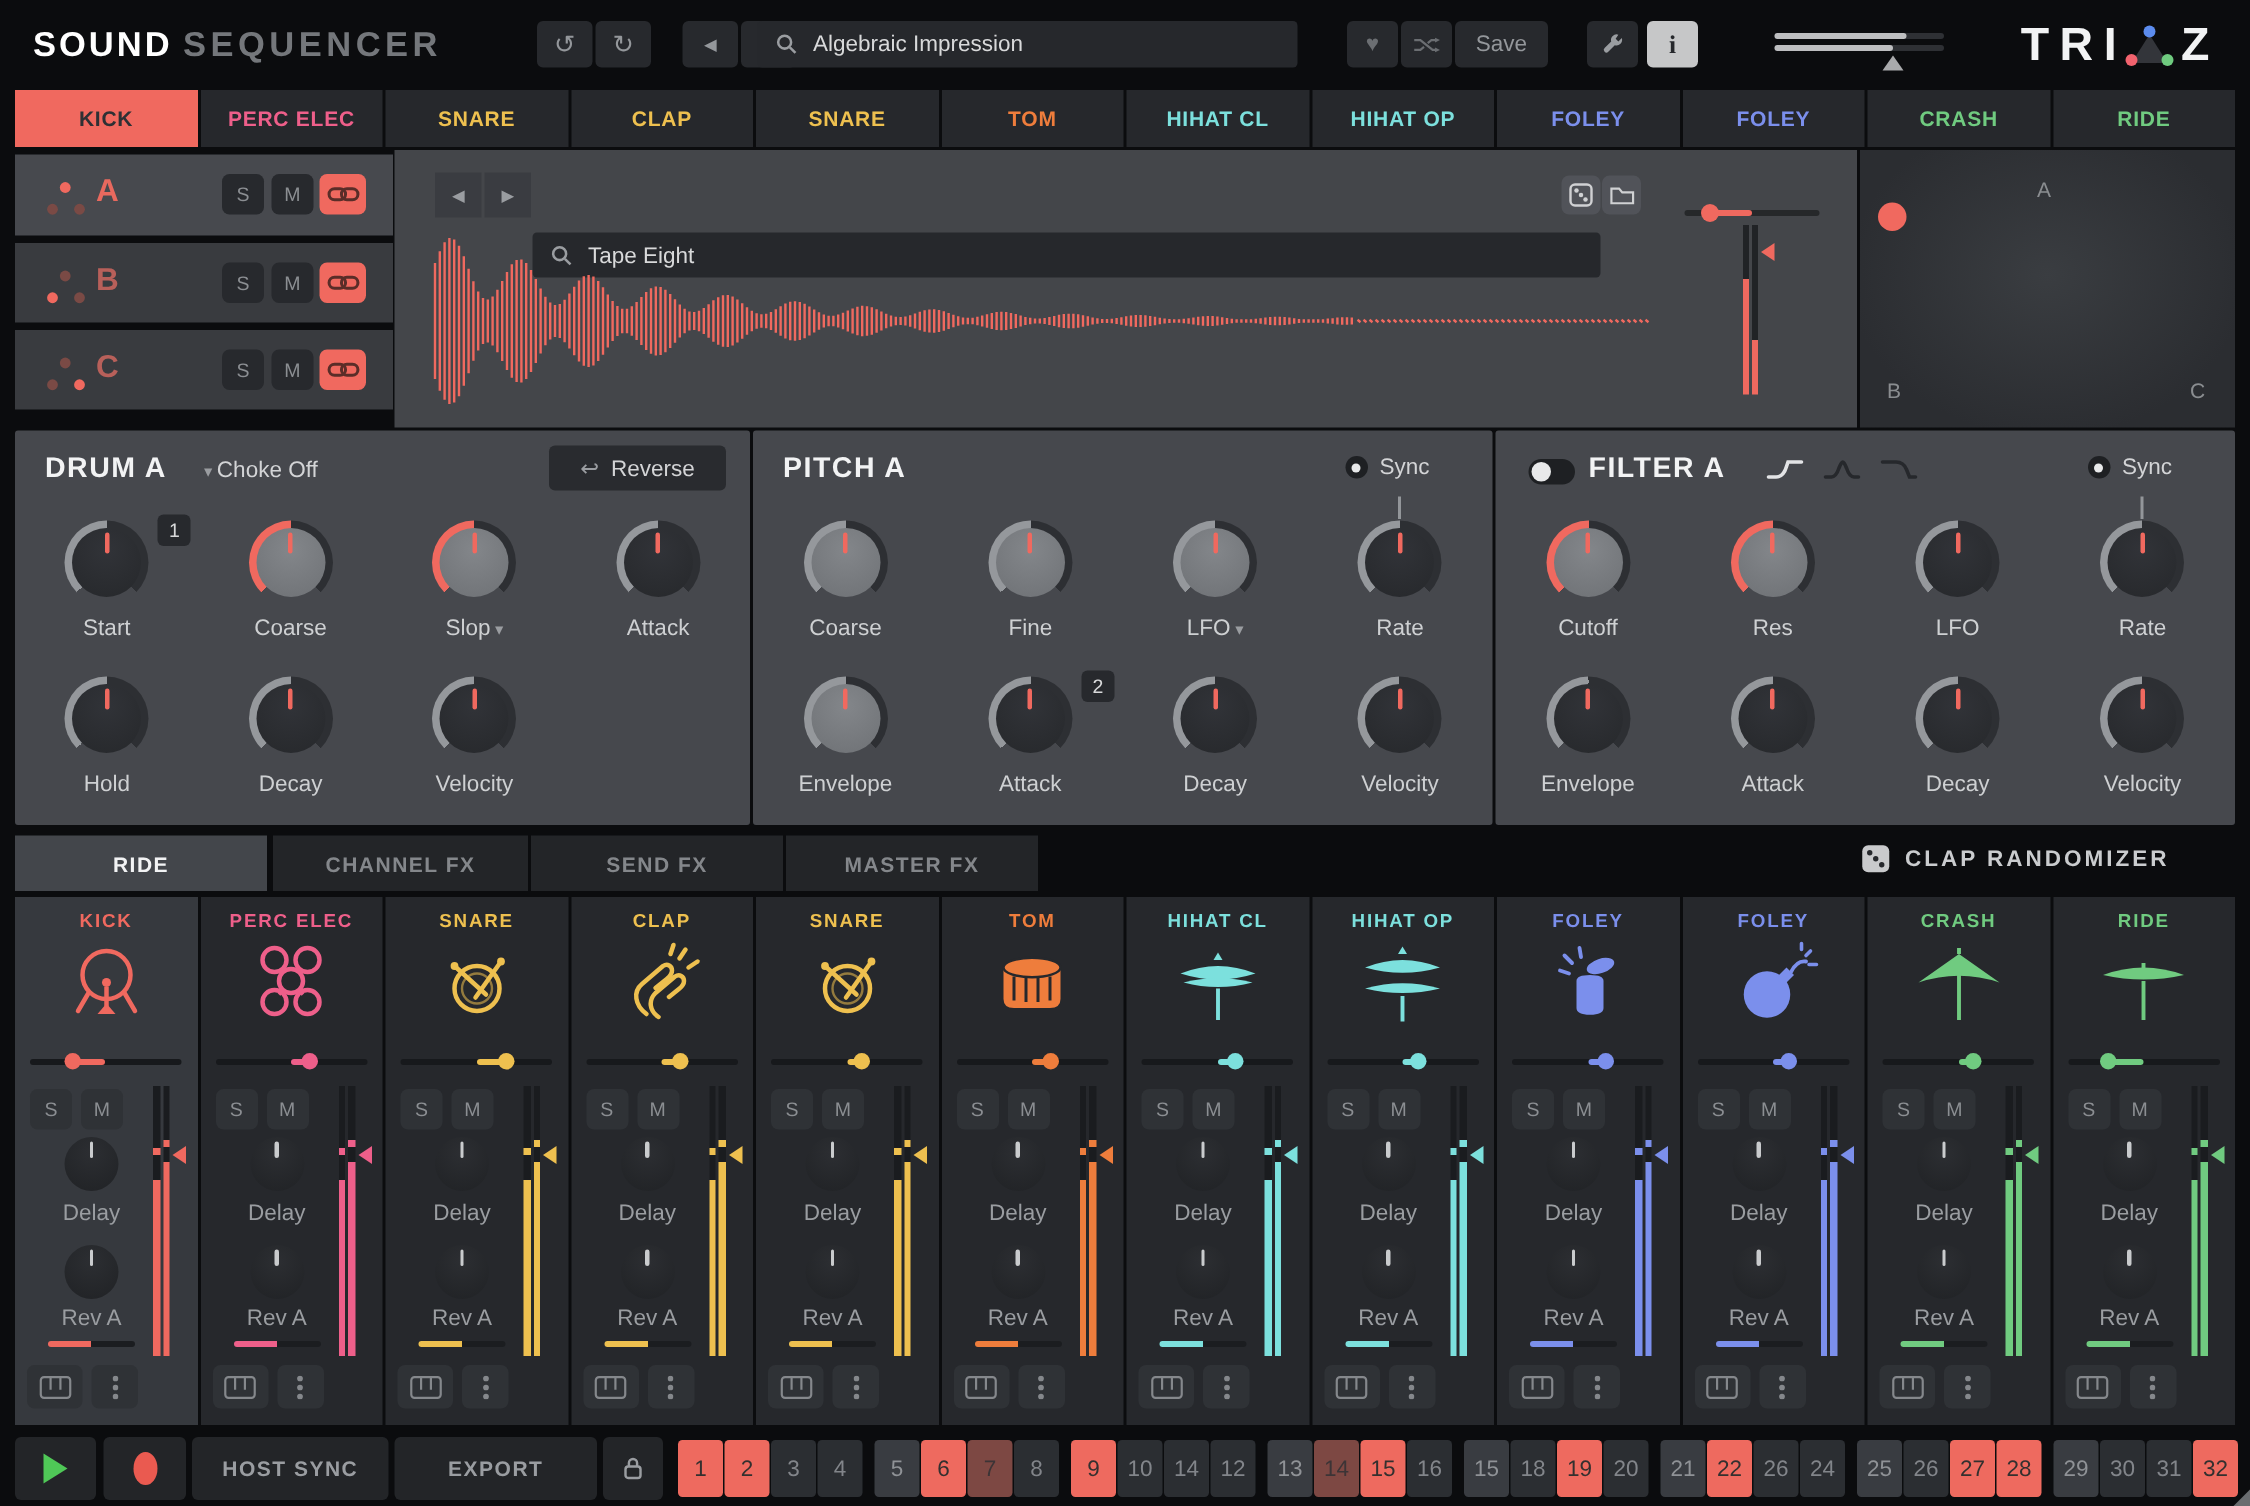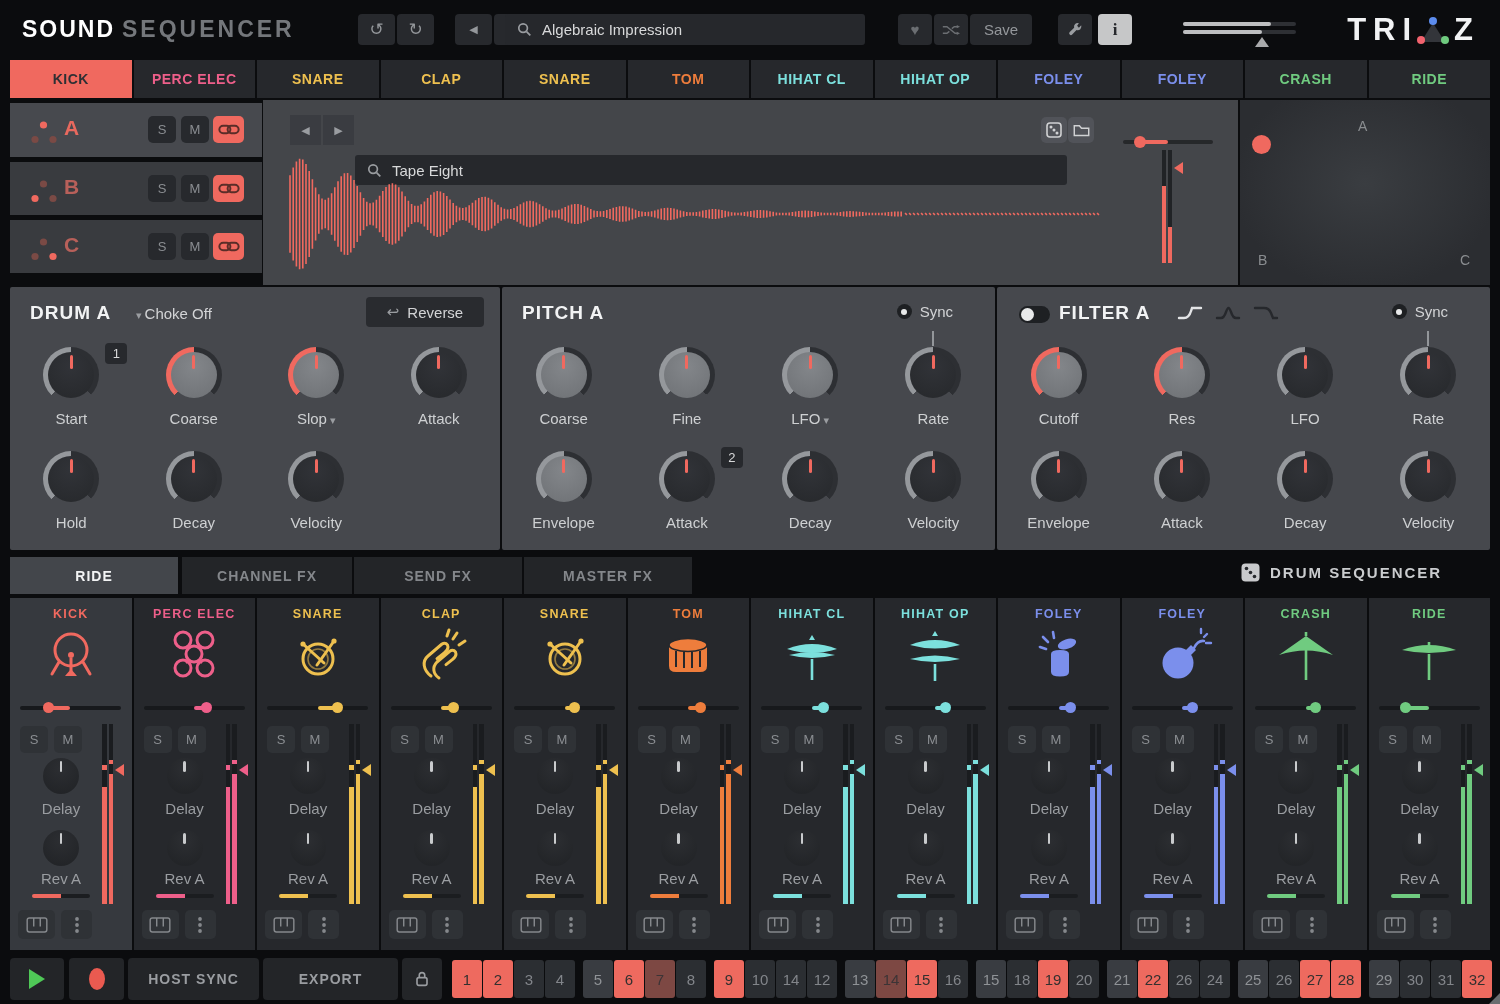--- a/index.html
+++ b/index.html
@@ -602,21 +602,21 @@
       <div class="fx-tab" style="left: 354px; width: 168px;">SEND FX</div>
       <div class="fx-tab" style="left: 524px; width: 168px;">MASTER FX</div>
     </div>
   <div class="randomizer">
     <svg width="19" height="19" viewBox="0 0 19 19">
         <rect x="0.5" y="0.5" width="18" height="18" rx="4" fill="#c9cacc"></rect>
         <circle cx="5.5" cy="5.5" r="1.8" fill="#26282c"></circle>
         <circle cx="9.5" cy="9.5" r="1.8" fill="#26282c"></circle>
         <circle cx="13.5" cy="13.5" r="1.8" fill="#26282c"></circle>
       </svg>
-    <span>DRUM SEQUENCER</span>
+    <span>CLAP RANDOMIZER</span>
   </div>
 
   <div class="abs mixer" id="mixer">
       <div class="chan sel">
         <div class="ch-name" style="color:#f0695f">KICK</div>
         <svg class="ch-icon" width="64" height="64" viewBox="0 0 64 64">
           <circle cx="32" cy="26" r="16" fill="none" stroke="#f0695f" stroke-width="3"></circle>
           <circle cx="32" cy="31" r="3" fill="#f0695f"></circle>
           <line x1="20" y1="38" x2="13" y2="50" stroke="#f0695f" stroke-width="3" stroke-linecap="round"></line>
           <line x1="44" y1="38" x2="51" y2="50" stroke="#f0695f" stroke-width="3" stroke-linecap="round"></line>

